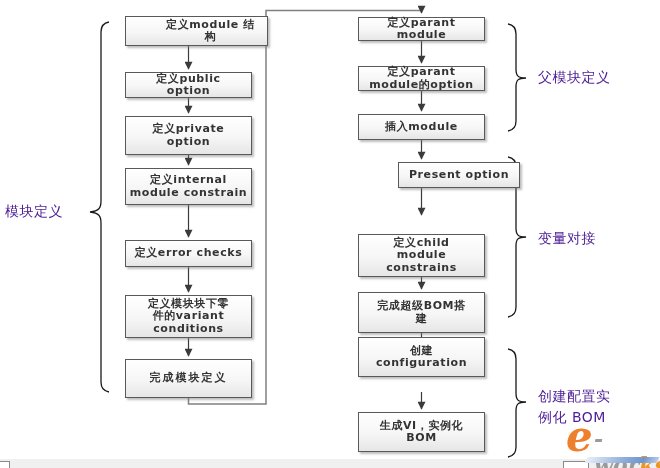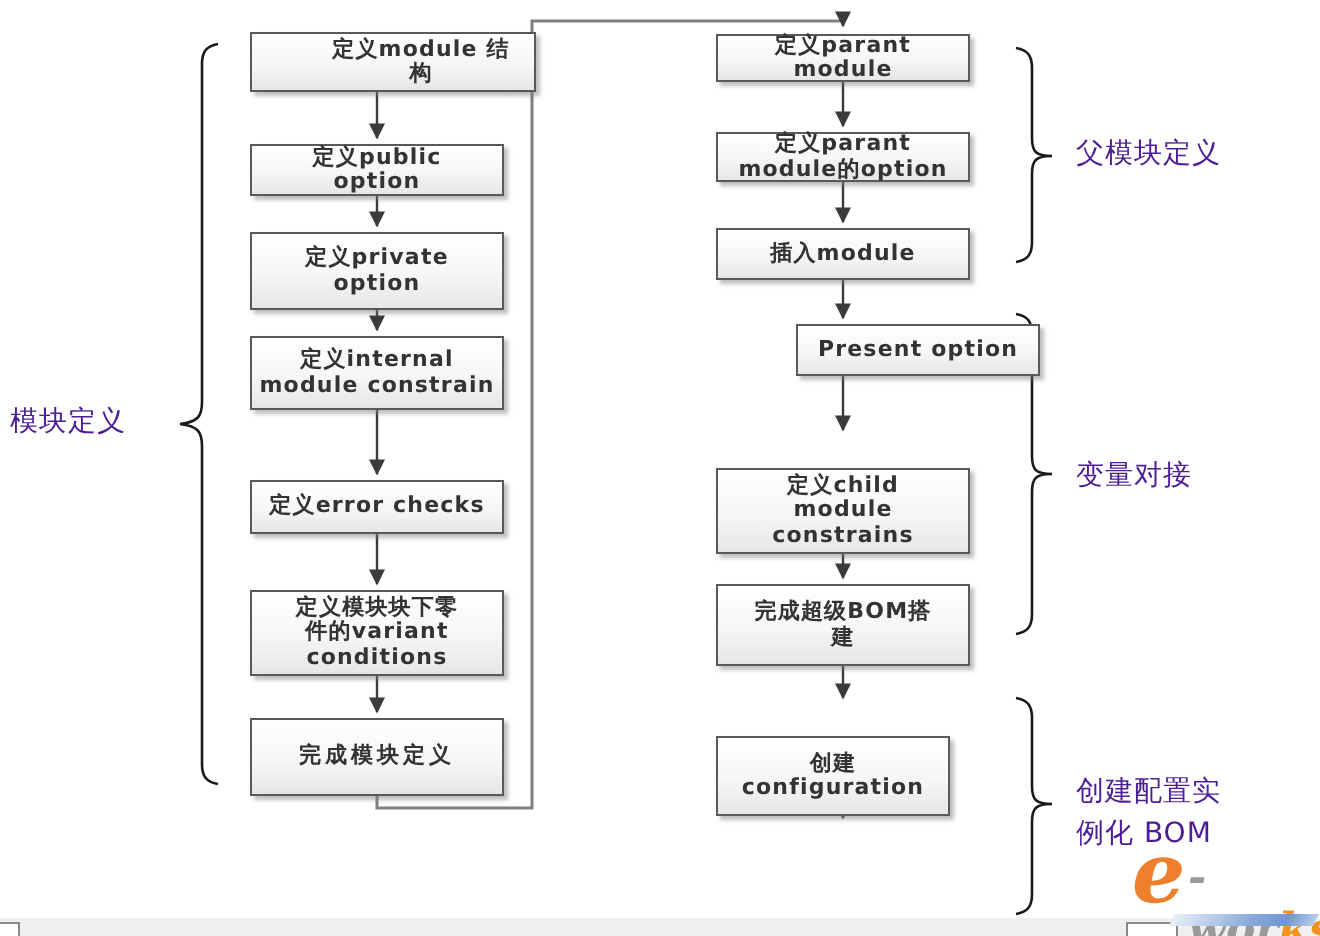--- a/index.html
+++ b/index.html
@@ -110,22 +110,24 @@
 module</div>
   <div class="fbox" style="left:358px;top:66px;width:127px;height:25px;">定义parant
 module的option</div>
   <div class="fbox" style="left:358px;top:114px;width:127px;height:26px;">插入module</div>
   <div class="fbox" style="left:358px;top:162px;width:122px;height:26px;margin-left:40px;">Present option</div>
   <div class="fbox" style="left:358px;top:218px;width:127px;height:43px;margin-top:16px;">定义child
 module
 constrains</div>
   <div class="fbox" style="left:358px;top:292px;width:127px;height:41px;">完成超级BOM搭
 建</div>
-  <div class="fbox" style="left:358px;top:368px;width:117px;height:40px;">创建
+  <div class="fbox" style="left:358px;top:337px;width:127px;height:40px;">创建
 configuration</div>
+  <div class="fbox" style="left:358px;top:412px;width:127px;height:40px;">生成VI，实例化
+BOM</div>
 
   <div class="brace-label" style="left:5px;top:201px;font-family:Liberation Serif, serif;">模块定义</div>
   <div class="brace-label" style="left:538px;top:67px;">父模块定义</div>
   <div class="brace-label" style="left:538px;top:228px;">变量对接</div>
   <div class="brace-label" style="left:538px;top:386px;width:100px;">创建配置实
 例化 BOM</div>
 
   <div class="bottom-strip"></div>
   <div class="stub-rect" style="left:-2px;top:461px;width:12px;height:9px;"></div>
   <div class="stub-rect" style="left:563px;top:461px;width:26px;height:9px;"></div>

